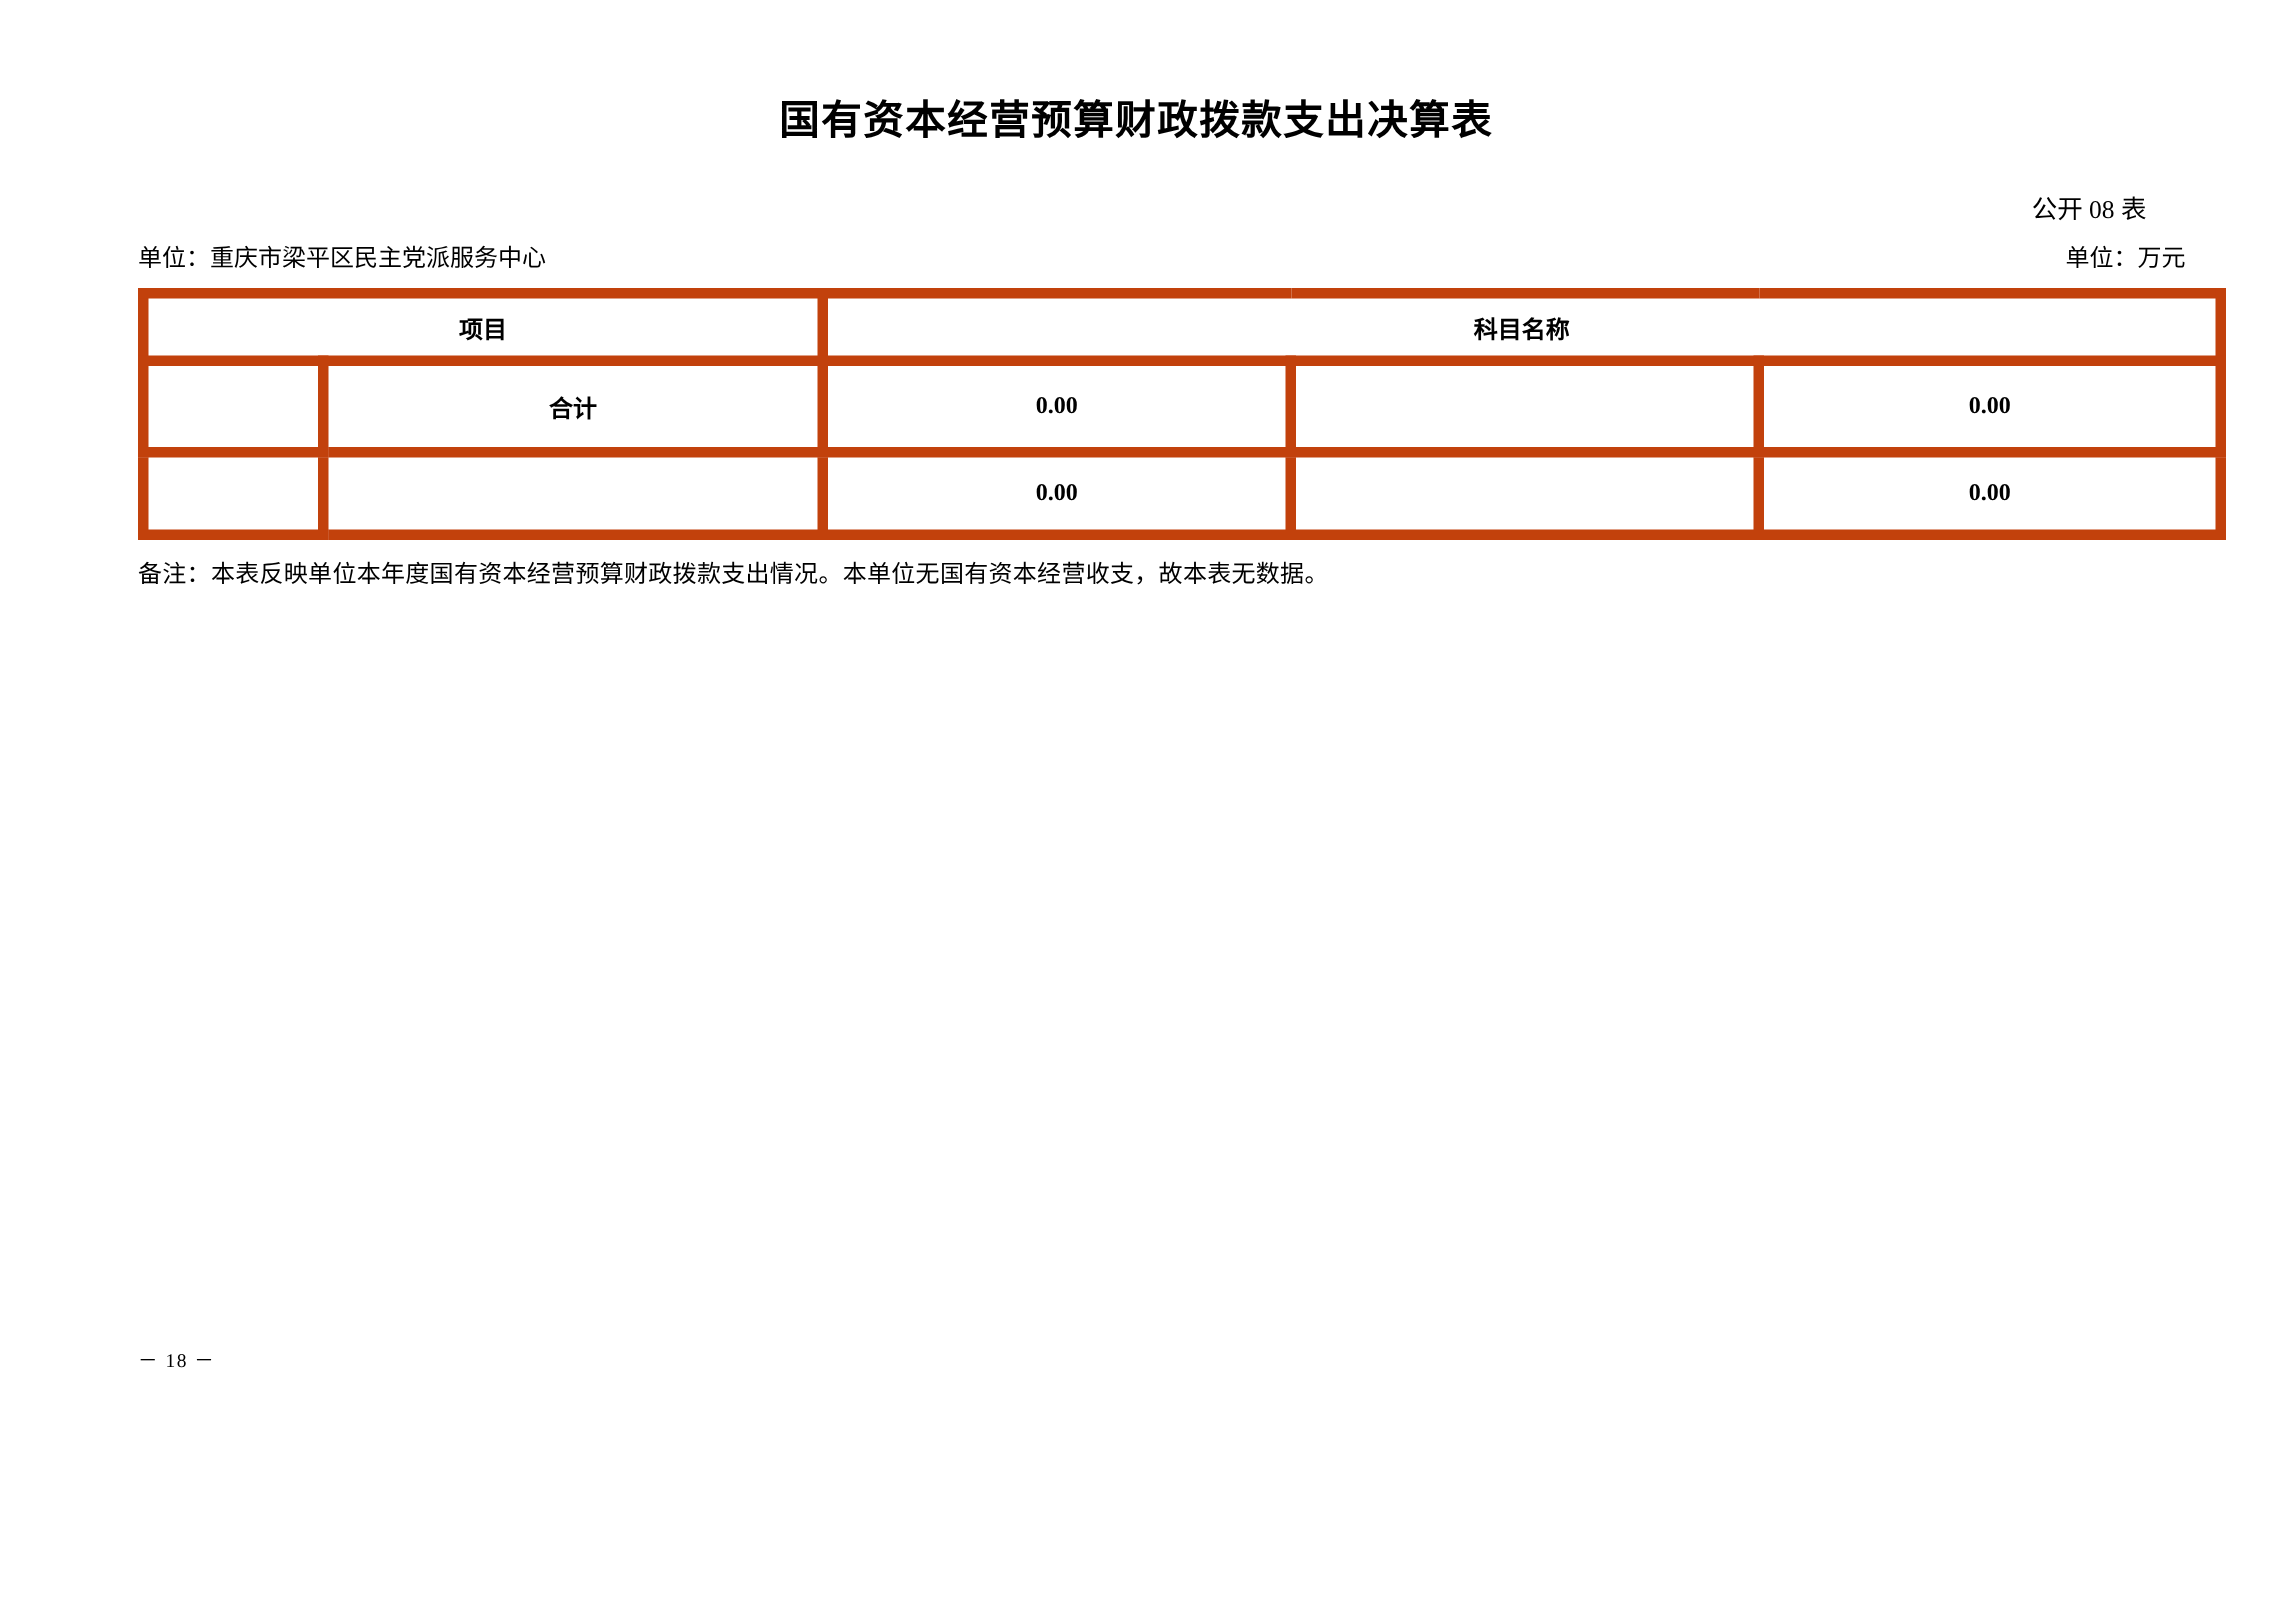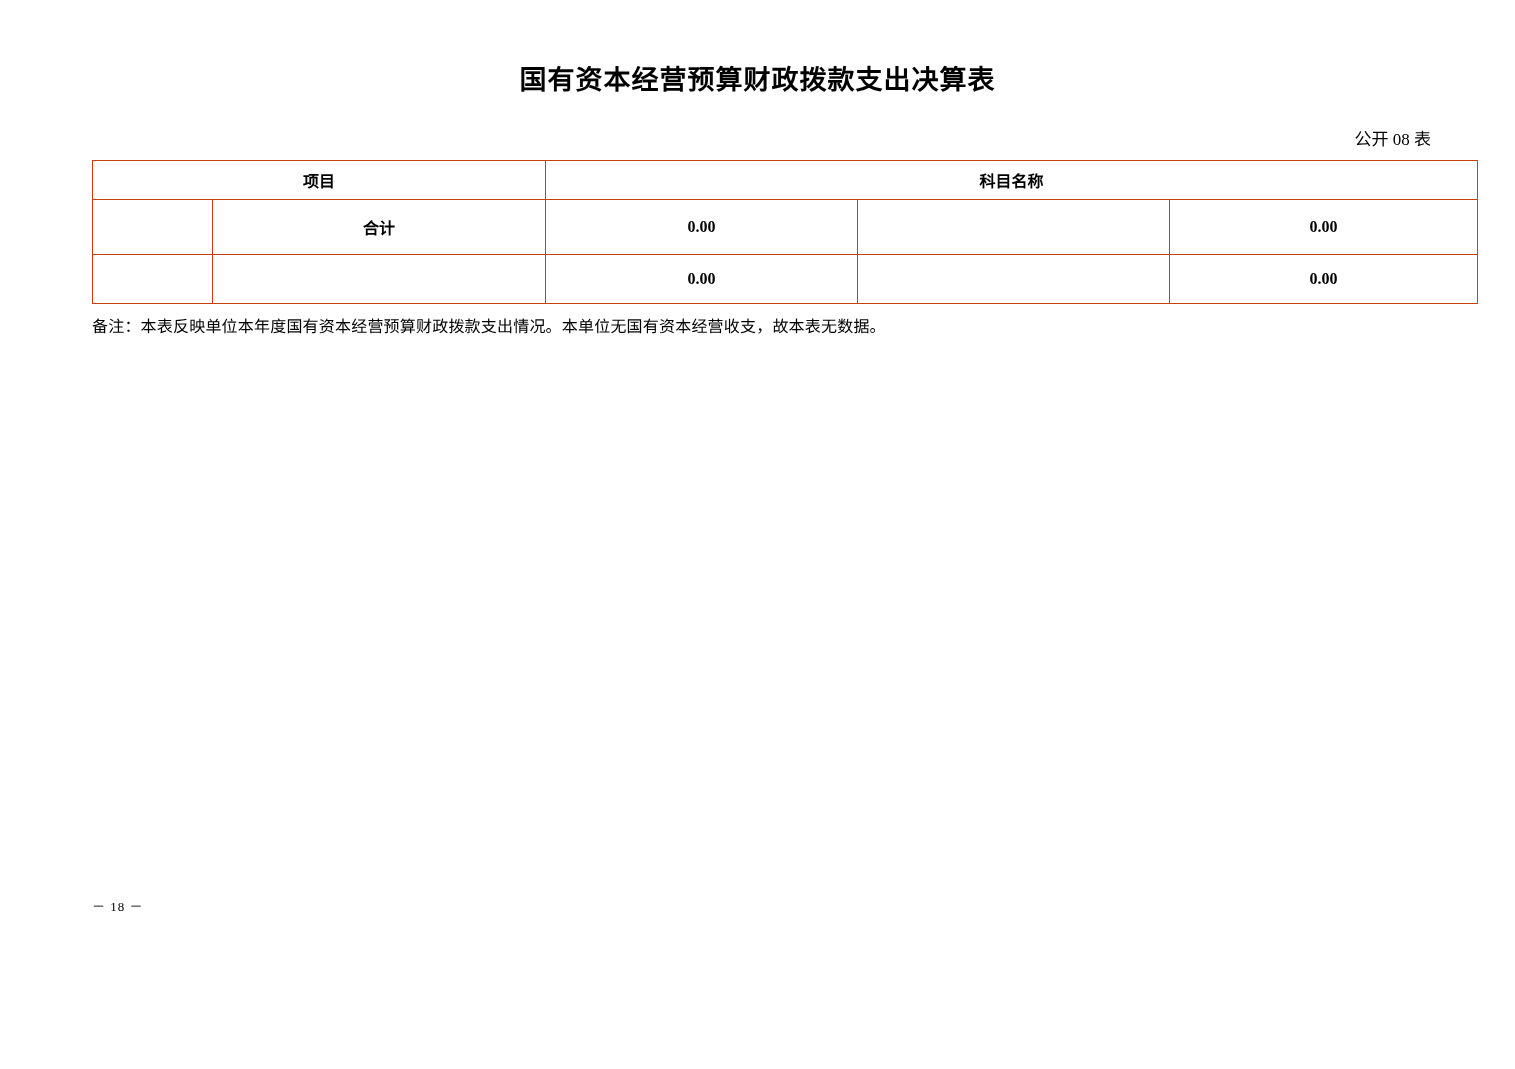--- a/index.html
+++ b/index.html
@@ -54,21 +54,21 @@
     margin-top: 10px;
     padding-left: 92px;
     padding-right: 48px;
   }
   table.main {
     border-collapse: collapse;
     width: 1375px;
     table-layout: fixed;
   }
   table.main td, table.main th {
-    border: 1px solid #c2410c;
+    border: 7px solid #c2410c;
     font-weight: bold;
     font-size: 16px;
     text-align: center;
     vertical-align: middle;
     padding: 0;
     font-family: "Liberation Serif", "DejaVu Serif", serif;
   }
   .h-top td {
     height: 38px;
   }
@@ -112,20 +112,24 @@
 </style>
 </head>
 <body>
 
 <div class="page">
 
   <h1 class="doc-title">国有资本经营预算财政拨款支出决算表</h1>
 
   <div class="form-code-row">公开 08 表</div>
 
+  <div class="meta-row">
+    <span class="meta-left">单位：重庆市梁平区民主党派服务中心</span>
+    <span class="meta-right">单位：万元</span>
+  </div>
 
   <div class="table-wrap">
     <table class="main">
       <colgroup>
         <col class="col-code">
         <col class="col-name">
         <col class="col-sum">
         <col class="col-basic">
         <col class="col-proj">
       </colgroup>

